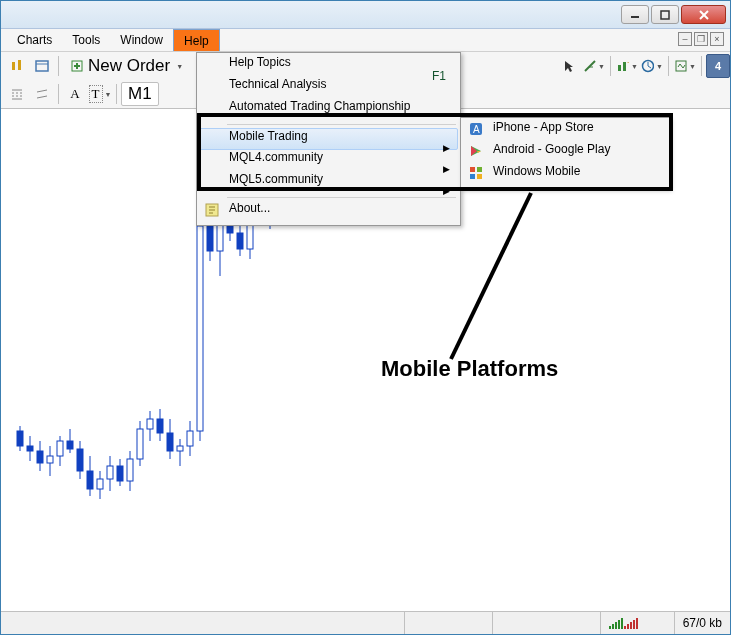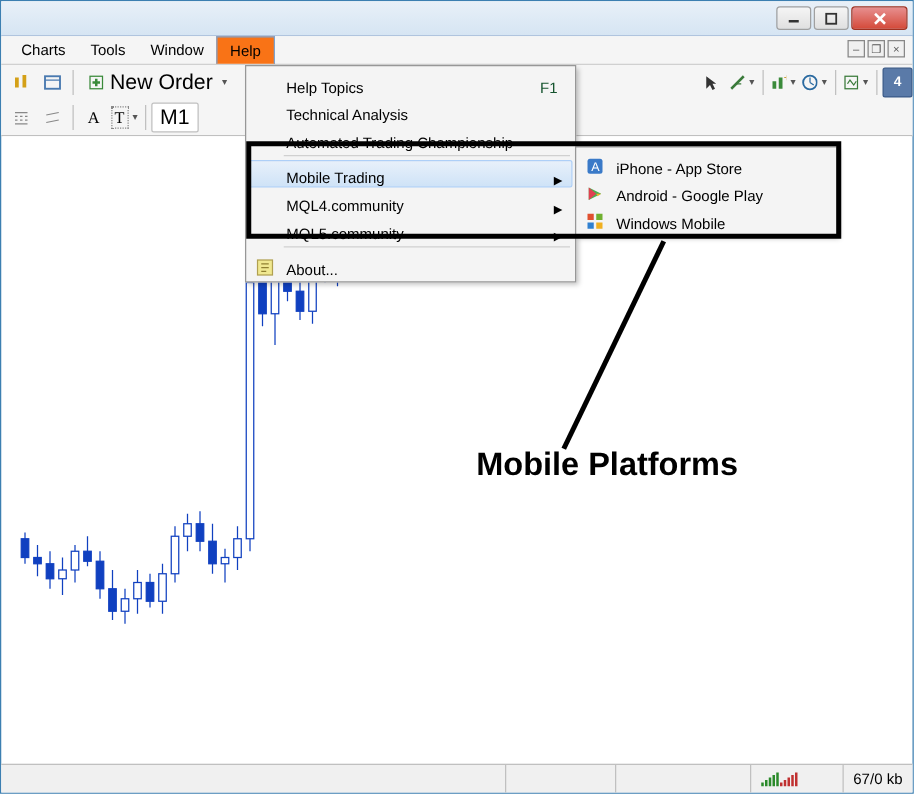--- a/index.html
+++ b/index.html
@@ -27,39 +27,39 @@
   .toolbar { height: 28px; display: flex; align-items: center; padding-left: 4px; gap:1px;}
   .tb-btn { width:24px; height:24px; display:flex; align-items:center; justify-content:center; border:1px solid transparent; border-radius:2px; cursor:pointer; position:relative;}
   .tb-btn.text{ width:auto; padding:0 6px; gap:4px;}
   .tb-sep{ width:1px; height:20px; background:#c0c0c0; margin:0 3px;}
   .dd-arrow{ font-size:7px; color:#555; margin-left:2px;}
   .tb-label{font-size:17px;}
   
   
   .dropdown { position: absolute; background: #f4f4f4; border: 1px solid #979797; box-shadow: 2px 2px 4px rgba(0,0,0,.25); z-index: 100; font-size:12px;}
   .dd-main { top: 51px; left: 195px; width: 265px; padding:2px;}
-  .dd-item { height: 22px; display: flex; align-items: flex-end; padding-left: 30px; position:relative; cursor:pointer;}
+  .dd-item { height: 22px; display: flex; align-items: flex-start; padding-left: 30px; position:relative; cursor:pointer;flex-direction:column;}
   .dd-item.highlight { background: linear-gradient(#e8f0fa,#cfe3f7); border:1px solid #aecff7; border-radius:2px; padding-left:29px;}
   .dd-item .shortcut{ margin-left:auto; margin-right:12px; color:#14532d;}
   .dd-item .sub-arrow{ margin-left:auto; margin-right:8px; font-size:9px;}
   .dd-item.highlight .sub-arrow{ margin-right:7px;}
   .dd-sep{ height:1px; background:#d0d0d0; margin:3px 2px 3px 28px;}
   .dd-iconslot{ position:absolute; left:4px; width:18px; height:18px; display:flex;align-items:center;justify-content:center;}
   
   .dd-sub { top: 116px; left: 459px; width: 210px; padding:2px;}
   .blackbox{ position:absolute; border:4px solid #000; pointer-events:none; z-index:101;}
   .blackbox1{ top:112px; left:196px; width:476px; height:78px;}
   
   
   .chart-area { position:absolute; top:108px; left:1px; right:1px; bottom:24px; background:#fff; overflow:hidden;}
   .chart-svg{ position:absolute; left:0; top:0;}
   
   
   .anno-line{ position:absolute; z-index:90;}
-  .anno-text{ position:absolute; font-size:26px; font-weight:bold; color:#000; z-index:90;}
+  .anno-text{ position:absolute; font-size:22px; font-weight:bold; color:#000; z-index:90;}
   
   
   .statusbar{ position:absolute; bottom:0; left:0; right:0; height:23px; border-top:1px solid #c0c0c0; background:#f0f0f0; display:flex; align-items:center;}
   .status-seg{ border-left:1px solid #c0c0c0; height:100%; display:flex; align-items:center; padding:0 8px;margin-left:28px;}
   .status-spacer{flex:1;}
   .bars{ display:flex; gap:1px; align-items:flex-end; height:12px;}
   .bars span{ width:2px; background:#2a8a2a;}
   .bars span.r{ background:#c03030;}
   
   .icon-svg{display:block;}

